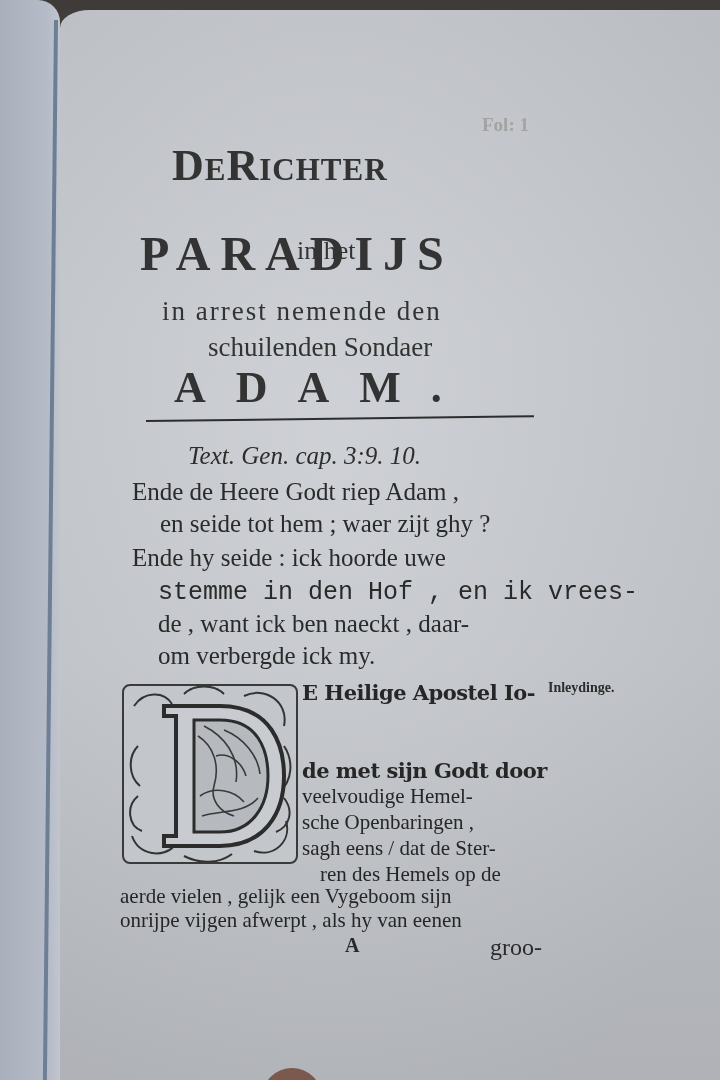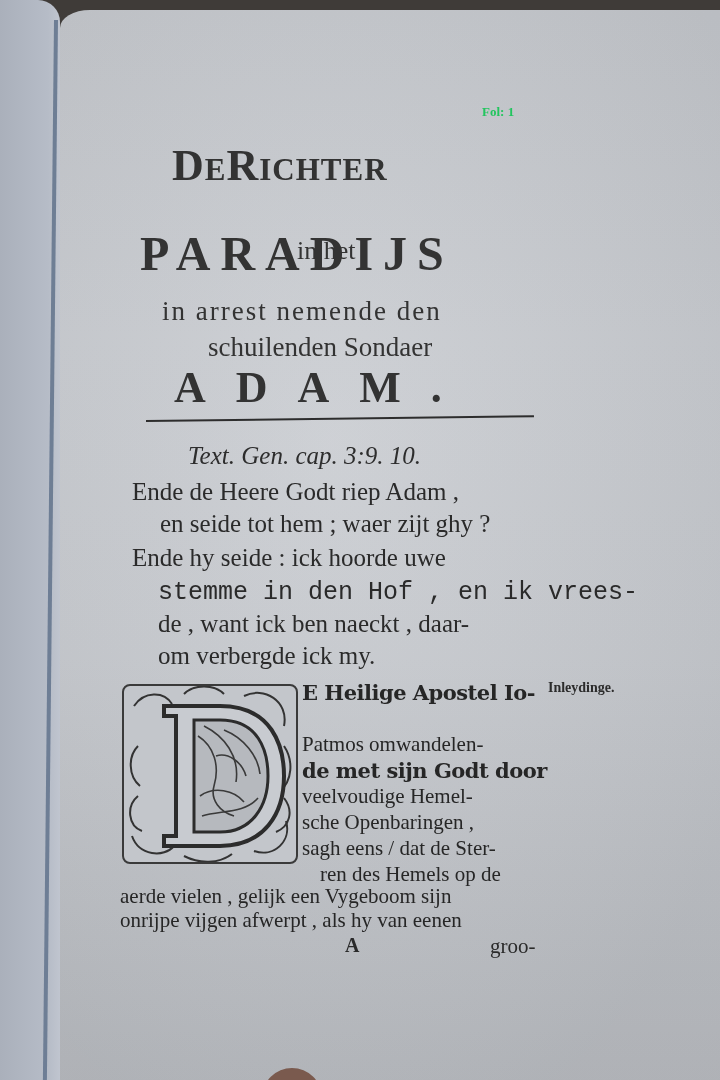--- a/index.html
+++ b/index.html
@@ -53,24 +53,24 @@
       content: "";
       position: absolute;
       inset: 0;
       background: radial-gradient(ellipse at 40% 40%, rgba(255,255,255,0.12), rgba(0,0,0,0.05) 80%);
       pointer-events: none;
     }
 
     .folio {
       position: absolute;
       left: 482px;
-      top: 104px;
-      font-size: 13px;
-      font-weight: bold;
-      color: #22c55e;
+      top: 114px;
+      font-size: 19px;
+      font-weight: bold;
+      color: #a3a3a3;
     }
     .title-line {
       position: absolute;
       left: 0;
       width: 720px;
       text-align: center;
       color: #333;
       white-space: nowrap;
     }
     .t-derichter {
@@ -181,21 +181,21 @@
       left: 345px;
       top: 934px;
       font-size: 20px;
       font-weight: bold;
       color: #2a2a2a;
     }
     .catchword {
       position: absolute;
       left: 490px;
       top: 934px;
-      font-size: 21px;
+      font-size: 24px;
       color: #2a2a2a;
     }
     .thumb {
       position: absolute;
       left: 262px;
       top: 1068px;
       width: 60px;
       height: 30px;
       border-radius: 30px 30px 0 0;
       background: #7a5a4e;
@@ -257,21 +257,20 @@
         <path d="M92 70 C 104 66, 118 76, 122 90"></path>
         <path d="M78 130 C 96 124, 120 128, 134 112"></path>
         <path d="M100 44 C 120 52, 134 70, 136 88"></path>
       </g>
     </svg>
   </div>
 
   <div class="margin-note">Inleydinge.</div>
 
   <div class="body-line blackletter" style="left:302px; top:680px;">E Heilige Apostel Io-</div>
-  <div class="body-line" style="left:302px; top:732px;">Patmos omwandelen-</div>
   <div class="body-line blackletter" style="left:302px; top:758px;">de met sijn Godt door</div>
   <div class="body-line" style="left:302px; top:784px;">veelvoudige Hemel-</div>
   <div class="body-line" style="left:302px; top:810px;">sche Openbaringen ,</div>
   <div class="body-line" style="left:302px; top:836px;">sagh eens / dat de Ster-</div>
   <div class="body-line" style="left:320px; top:862px;">ren des Hemels op de</div>
   <div class="body-line" style="left:120px; top:884px;">aerde vielen , gelijk een Vygeboom sijn</div>
   <div class="body-line" style="left:120px; top:908px;">onrijpe vijgen afwerpt , als hy van eenen</div>
 
   <div class="signature">A</div>
   <div class="catchword">groo-</div>

